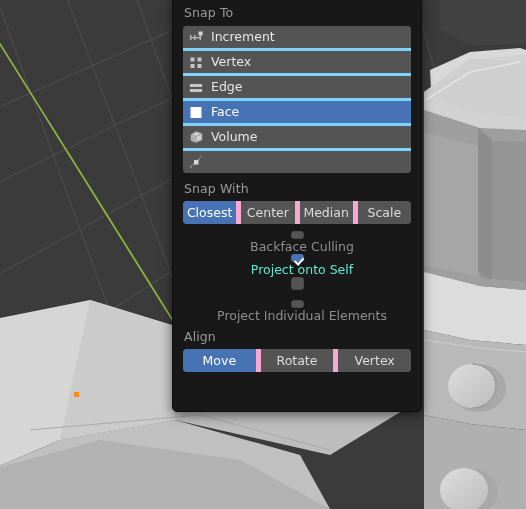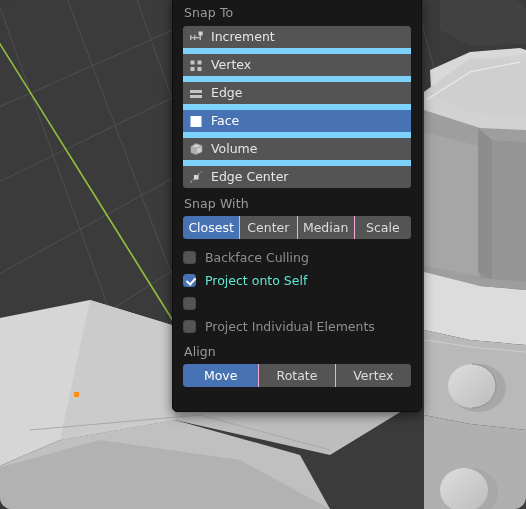--- a/index.html
+++ b/index.html
@@ -10,21 +10,20 @@
     overflow: hidden;
     background: #3a3a3a;
     font-family: "DejaVu Sans", sans-serif;
   }
 
   #app {
     position: relative;
     width: 526px;
     height: 509px;
     overflow: hidden;
-    border-radius: 12px;
   }
 
   
   #viewport {
     position: absolute;
     inset: 0;
     background: #3b3b3b;
     overflow: hidden;
   }
   #viewport svg { display: block; }
@@ -57,21 +56,21 @@
     margin: 6px 10px 0 10px;
     border-radius: 4px;
     overflow: hidden;
     background: #545454;
   }
   .snap-row {
     display: flex;
     align-items: center;
     height: 22px;
     background: #545454;
-    border-bottom: 6px solid #7dd3fc;
+    border-bottom: 3px solid #7dd3fc;
     cursor: default;
     position: relative;
   }
   .snap-row:last-child { border-bottom: none; }
   .snap-row.selected {
     background: #4772b3;
   }
   .snap-row .ico {
     width: 26px;
     min-width: 26px;
@@ -98,36 +97,37 @@
     height: 23px;
   }
   .seg {
     flex: 1 1 0;
     display: flex;
     align-items: center;
     justify-content: center;
     color: #dcdcdc;
     font-size: 12.5px;
     background: #545454;
-    border-right: 1px solid #f9a8d4;
+    border-right: 5px solid #f9a8d4;
     cursor: default;
   }
   .seg:last-child { border-right: none; }
   .seg.active {
     background: #4772b3;
     color: #ffffff;
   }
 
   
   .chk-row {
     display: flex;
     align-items: center;
     height: 23px;
     margin-left: 10px;
     cursor: default;
+    flex-direction: column;
   }
   .chk-box {
     width: 13px;
     height: 13px;
     min-width: 13px;
     border-radius: 3px;
     background: #545454;
     border: 1px solid #4a4a4a;
     box-sizing: border-box;
     margin-right: 9px;
@@ -308,21 +308,20 @@
         <span class="lbl">Volume</span>
       </div>
 
       <div class="snap-row">
         <span class="ico">
           <svg width="15" height="14" viewBox="0 0 15 14">
             <path d="M1.5 12.5 L12.5 1.5" stroke="#9d9d9d" stroke-width="1.4" stroke-dasharray="2 1.6"></path>
             <rect x="5" y="5" width="4.5" height="4.5" fill="#d7d7d7"></rect>
           </svg>
         </span>
-        <span class="lbl">Edge Center</span>
       </div>
 
     </div>
 
     <div class="sp8"></div>
 
     <div class="section-label">Snap With</div>
 
     <div class="seg-row">
       <div class="seg active">Closest</div>

